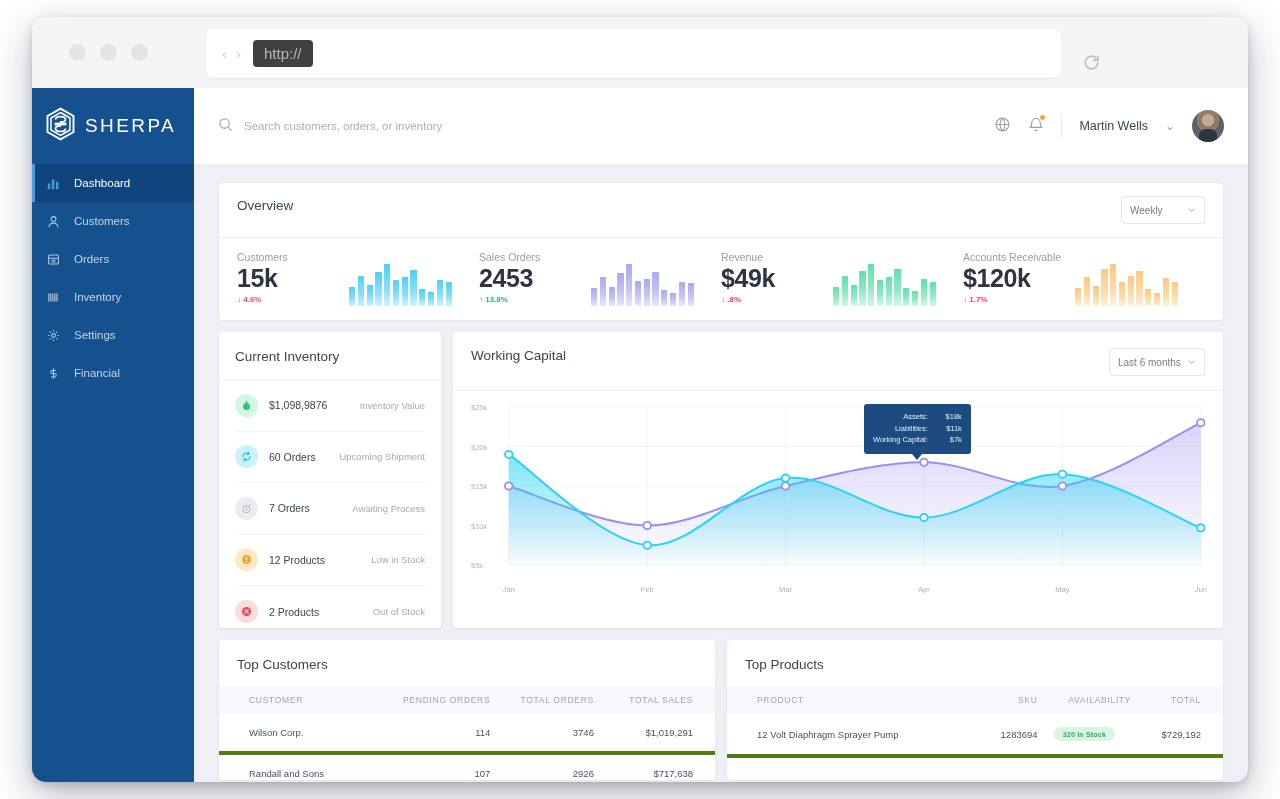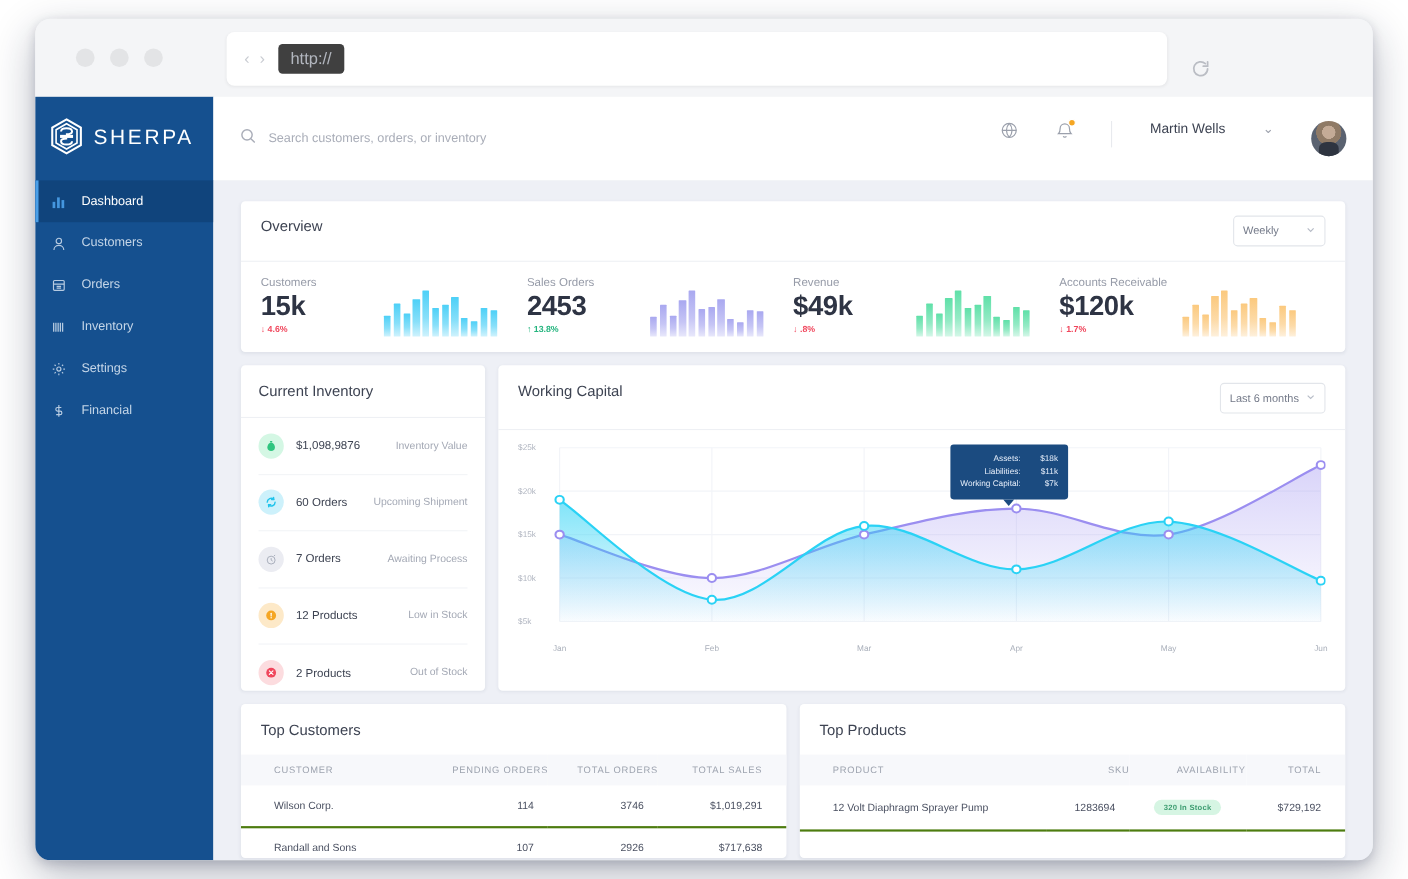--- a/index.html
+++ b/index.html
@@ -82,21 +82,21 @@
     background: #fff;
     display: flex; align-items: center;
   }
   #search-wrap { display: flex; align-items: center; gap: 11px; padding-left: 24px; flex: 1; }
   #search-input {
     border: none; outline: none; background: transparent;
     font-family: inherit; font-size: 11.5px; color: #4a5061;
     width: 420px;
   }
   #search-input::placeholder { color: #a9adb8; }
-  #header-right { display: flex; align-items: flex-start; gap: 34px; padding-right: 24px; }
+  #header-right { display: flex; align-items: center; gap: 17px; padding-right: 24px; }
   #bell-wrap { position: relative; }
   #bell-dot {
     position: absolute; right: -2px; top: -2px;
     width: 7px; height: 7px; border-radius: 50%;
     background: #f5a623; border: 1.5px solid #fff;
   }
   #header-divider { width: 1px; height: 24px; background: #e8eaee; }
   #user-name { font-size: 12.5px; color: #3d4352; }
   #avatar {
     width: 32px; height: 32px; border-radius: 50%;
@@ -205,22 +205,22 @@
   .table-card .card-title { padding: 0 18px; }
   table { width: 100%; border-collapse: collapse; margin-top: 13px; }
   thead tr { background: #f7f8fb; }
   th {
     font-size: 8.5px; color: #9da3af; font-weight: normal;
     letter-spacing: .7px; padding: 9px 0; text-align: right;
   }
   th:first-child, td:first-child { text-align: left; padding-left: 30px; }
   th:last-child, td:last-child { padding-right: 22px; }
   td {
-    font-size: 9.5px; color: #4a5061; padding: 13px 13px;
-    text-align: right; border-bottom: 2px solid #4d7c0f;
+    font-size: 9.5px; color: #4a5061; padding: 13px 0;
+    text-align: right; border-bottom: 4px solid #4d7c0f;
   }
   .badge {
     display: inline-block; background: #d6f5e3; color: #3f9e72;
     font-size: 7px; font-weight: bold; padding: 3.5px 9px;
     border-radius: 9px; letter-spacing: .2px;
   }
   .cell-center { text-align: center !important; }
 </style>
 </head>
 <body>

